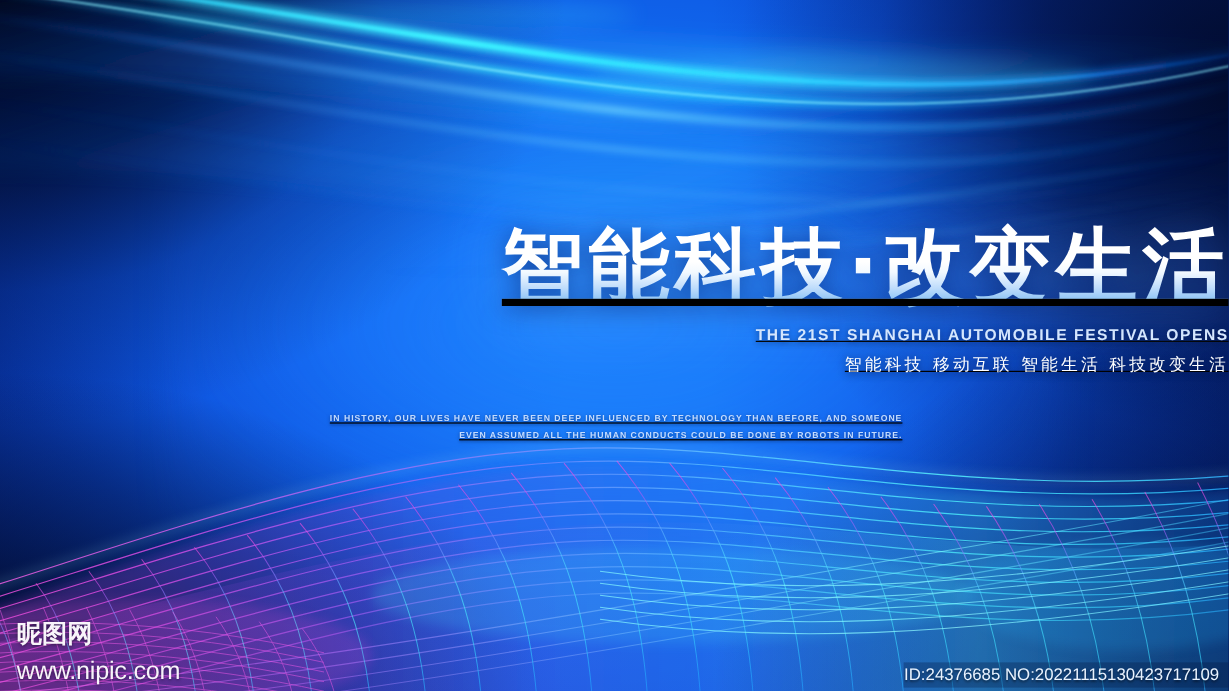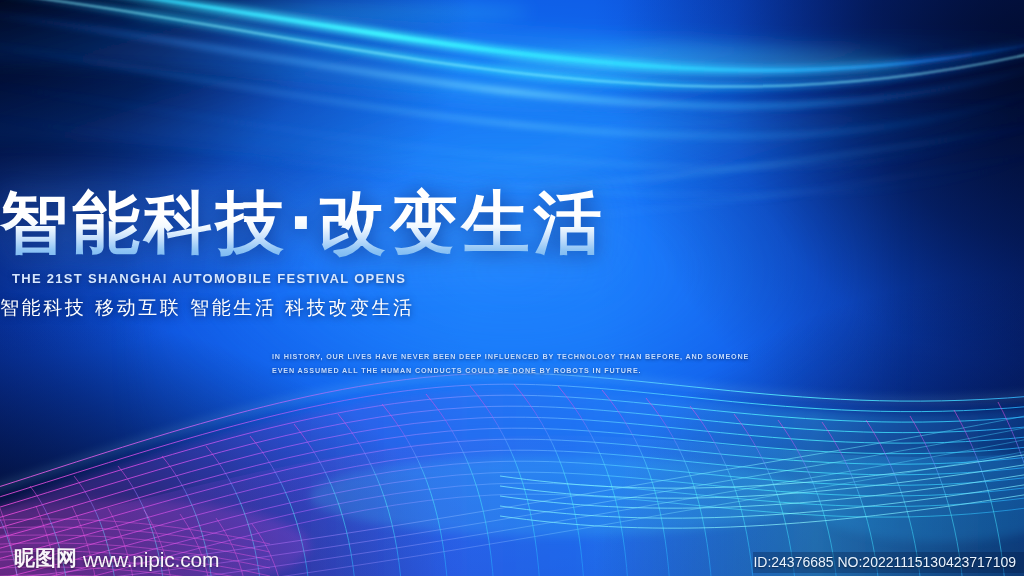--- a/index.html
+++ b/index.html
@@ -69,21 +69,22 @@
     left: 0; bottom: 0;
     width: 1024px; height: 230px;
     overflow: hidden;
   }
 
   
   .text-block {
     position: absolute;
     left: 0; right: 0;
     top: 186px;
-    text-align: left;
+    text-align: right;
+    text-decoration: underline;
   }
   .main-title {
     font-size: 68px;
     font-weight: 900;
     letter-spacing: 4px;
     line-height: 1.08;
     margin: 0;
     background: linear-gradient(180deg, #ffffff 0%, #ffffff 44%, #f2f9ff 56%, #bedcfb 74%, #8ec4f5 88%, #79b6ef 100%);
     -webkit-background-clip: text;
     background-clip: text;
@@ -96,21 +97,21 @@
     margin: 12px 0 0 0;
     font-size: 13px;
     font-weight: 700;
     letter-spacing: 1.3px;
     color: #dbeaff;
     text-shadow: 0 1px 5px rgba(4,22,70,0.7);
     padding-left: 12px;
   }
   .sub-cn {
     margin: 9px 0 0 0;
-    font-size: 19px;
+    font-size: 14px;
     font-weight: 500;
     letter-spacing: 2.6px;
     color: #ffffff;
     text-shadow: 0 1px 7px rgba(4,22,70,0.75);
     font-family: "DejaVu Sans", "Liberation Sans", sans-serif;
   }
   .sub-para {
     margin: 29px auto 0 auto;
     width: 480px;
     font-size: 7.2px;
@@ -119,25 +120,26 @@
     line-height: 1.85;
     color: #c4dcff;
     text-shadow: 0 1px 3px rgba(4,22,70,0.6);
   }
 
   
   .watermark {
     position: absolute;
     left: 14px; bottom: 4px;
     display: flex;
-    align-items: flex-end;
+    align-items: flex-start;
     gap: 6px;
     color: #ffffff;
     text-shadow: 0 1px 3px rgba(0,0,0,0.55);
     opacity: 0.95;
+    flex-direction: column;
   }
   .wm-cn {
     font-size: 21px;
     font-weight: 700;
     letter-spacing: 0px;
     font-family: "DejaVu Sans", "Liberation Sans", sans-serif;
   }
   .wm-url {
     font-size: 21px;
     font-weight: 400;

